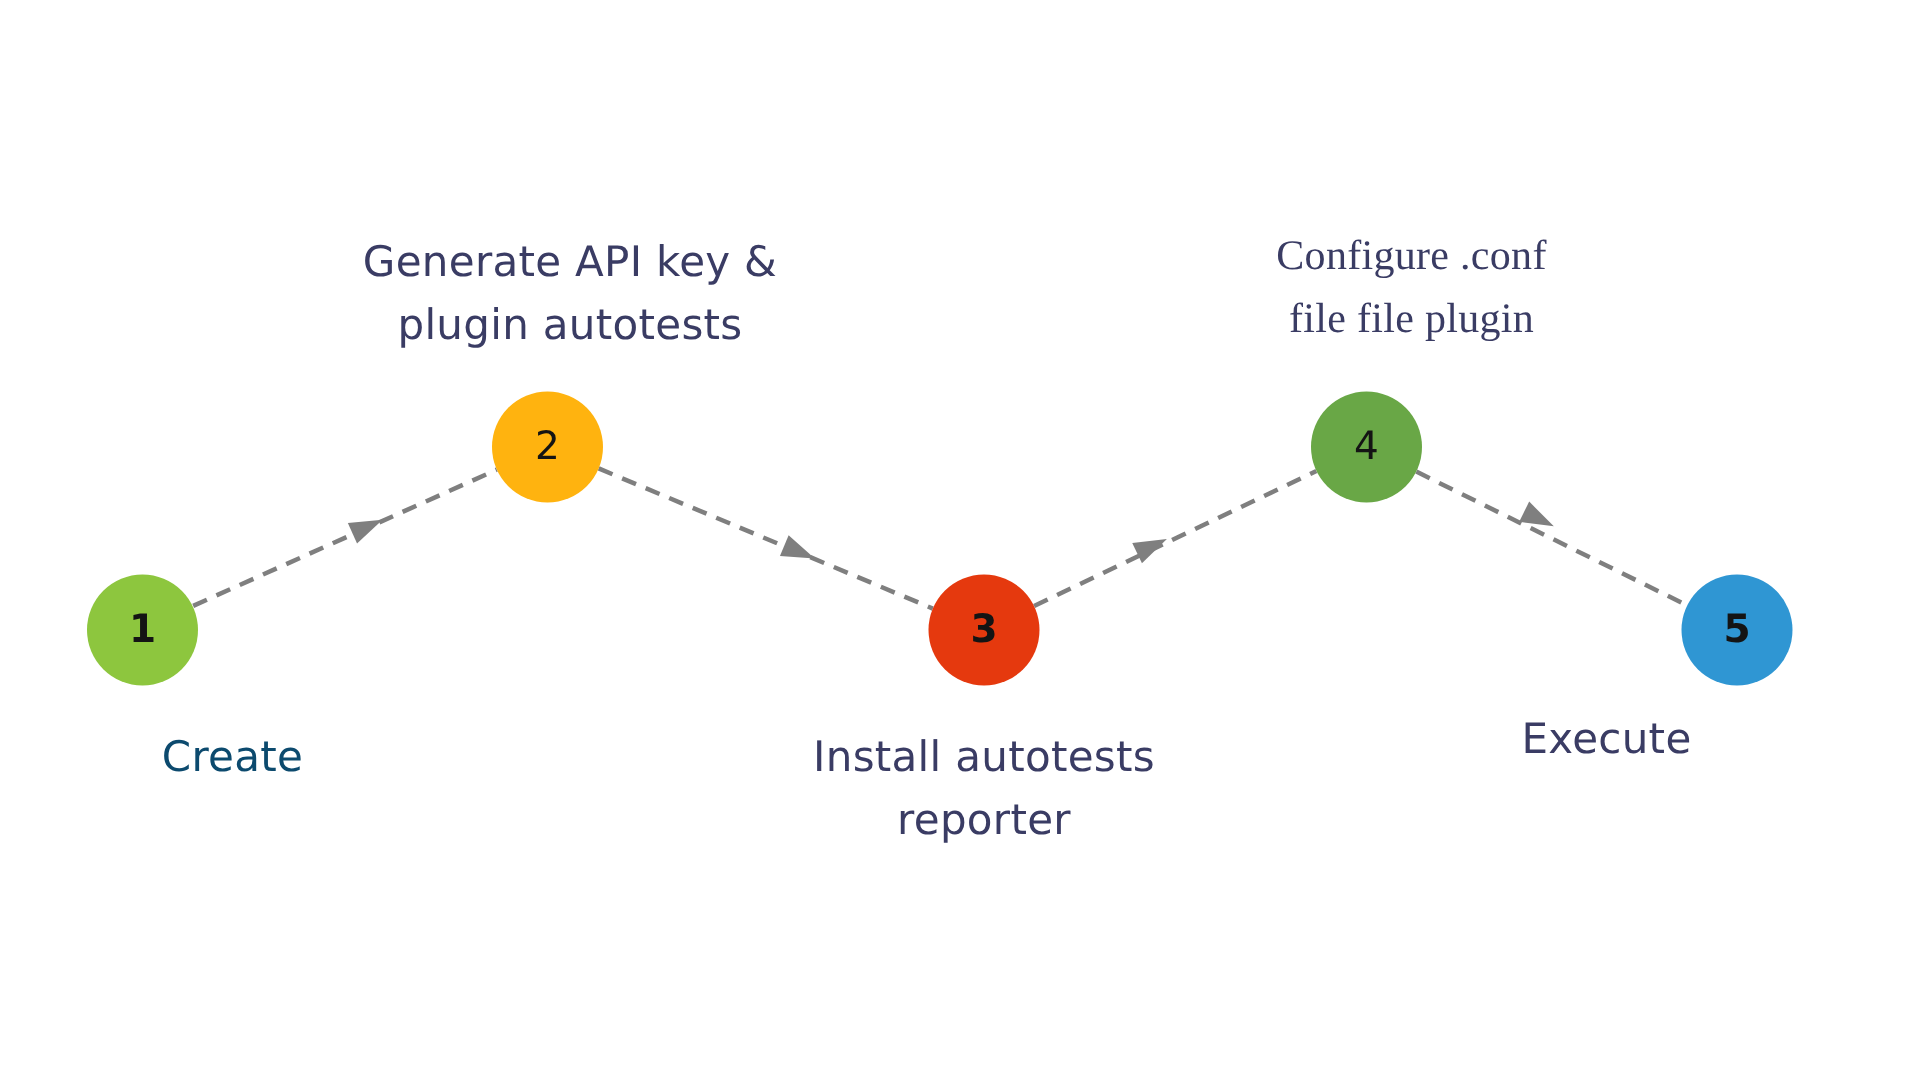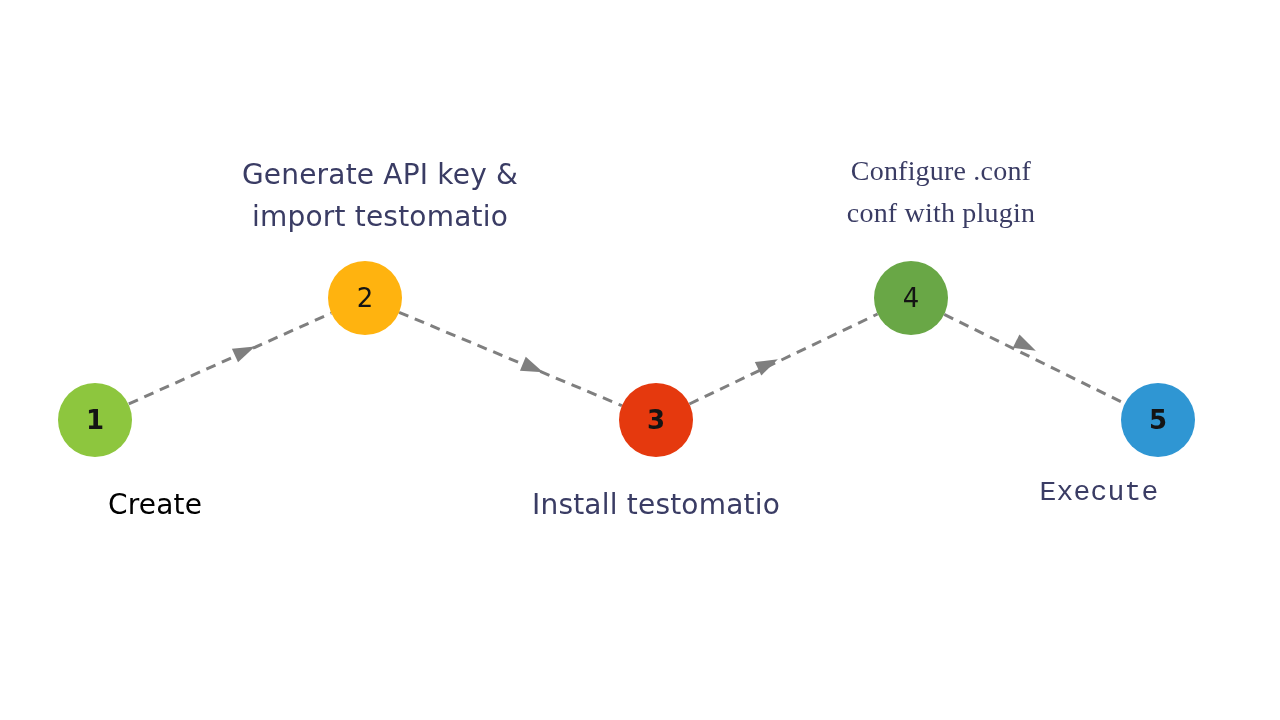--- a/index.html
+++ b/index.html
@@ -47,21 +47,21 @@
     text-align: center;
     font-size: 28px;
     line-height: 42px;
     font-weight: 500;
     letter-spacing: 0.2px;
   }
   .l1 { left: 15px;  top: 484px; width: 280px; }
   .l2 { left: 220px; top: 138px; width: 320px; margin-top: 16px; }
   .l3 { left: 516px; top: 484px; width: 280px; }
   .l4 { left: 791px; top: 150px; width: 300px; }
-  .l5 { left: 939px; top: 472px; width: 320px; font-family: Liberation Mono, monospace; }
+  .l5 { left: 911px; top: 472px; width: 320px; }
 </style>
 </head>
 <body>
 
 <div class="canvas" style="background: rgb(255, 255, 255);">
 
   <svg class="connectors" viewBox="0 0 1280 720" xmlns="http://www.w3.org/2000/svg">
     <line class="conn" x1="128.8" y1="403.9" x2="331.2" y2="313.1" stroke="#7f7f7f"></line>
     <line class="conn" x1="399.1" y1="312.3" x2="621.9" y2="405.7" stroke="#7f7f7f"></line>
     <line class="conn" x1="689.4" y1="404.0" x2="877.6" y2="314.0" stroke="#7f7f7f"></line>
@@ -81,31 +81,32 @@
   <div class="circle c3" style="background: rgb(229, 57, 14);">
     <span class="num num-bold" style="color: rgb(20, 20, 20);">3</span>
   </div>
   <div class="circle c4" style="background: rgb(105, 167, 70);">
     <span class="num num-reg" style="color: rgb(20, 20, 20);">4</span>
   </div>
   <div class="circle c5" style="background: rgb(47, 150, 211);">
     <span class="num num-bold" style="color: rgb(20, 20, 20);">5</span>
   </div>
 
-  <div class="label l1" style="color: #000000;">
+  <div class="label l1" style="color: #0c4a6e;">
     <div>Create</div>
   </div>
   <div class="label l2" style="color: rgb(58, 60, 100);">
     <div>Generate API key &amp;</div>
-    <div>import testomatio</div>
+    <div>plugin autotests</div>
   </div>
   <div class="label l3" style="color: rgb(58, 60, 100);">
-    <div>Install testomatio</div>
+    <div>Install autotests</div>
+    <div>reporter</div>
   </div>
   <div class="label l4" style="color: rgb(58, 60, 100); font-family: Liberation Serif, serif;">
     <div>Configure .conf</div>
-    <div>conf with plugin</div>
+    <div>file file plugin</div>
   </div>
   <div class="label l5" style="color: rgb(58, 60, 100);">
     <div>Execute</div>
   </div>
 
 </div>
 
 </body></html>

